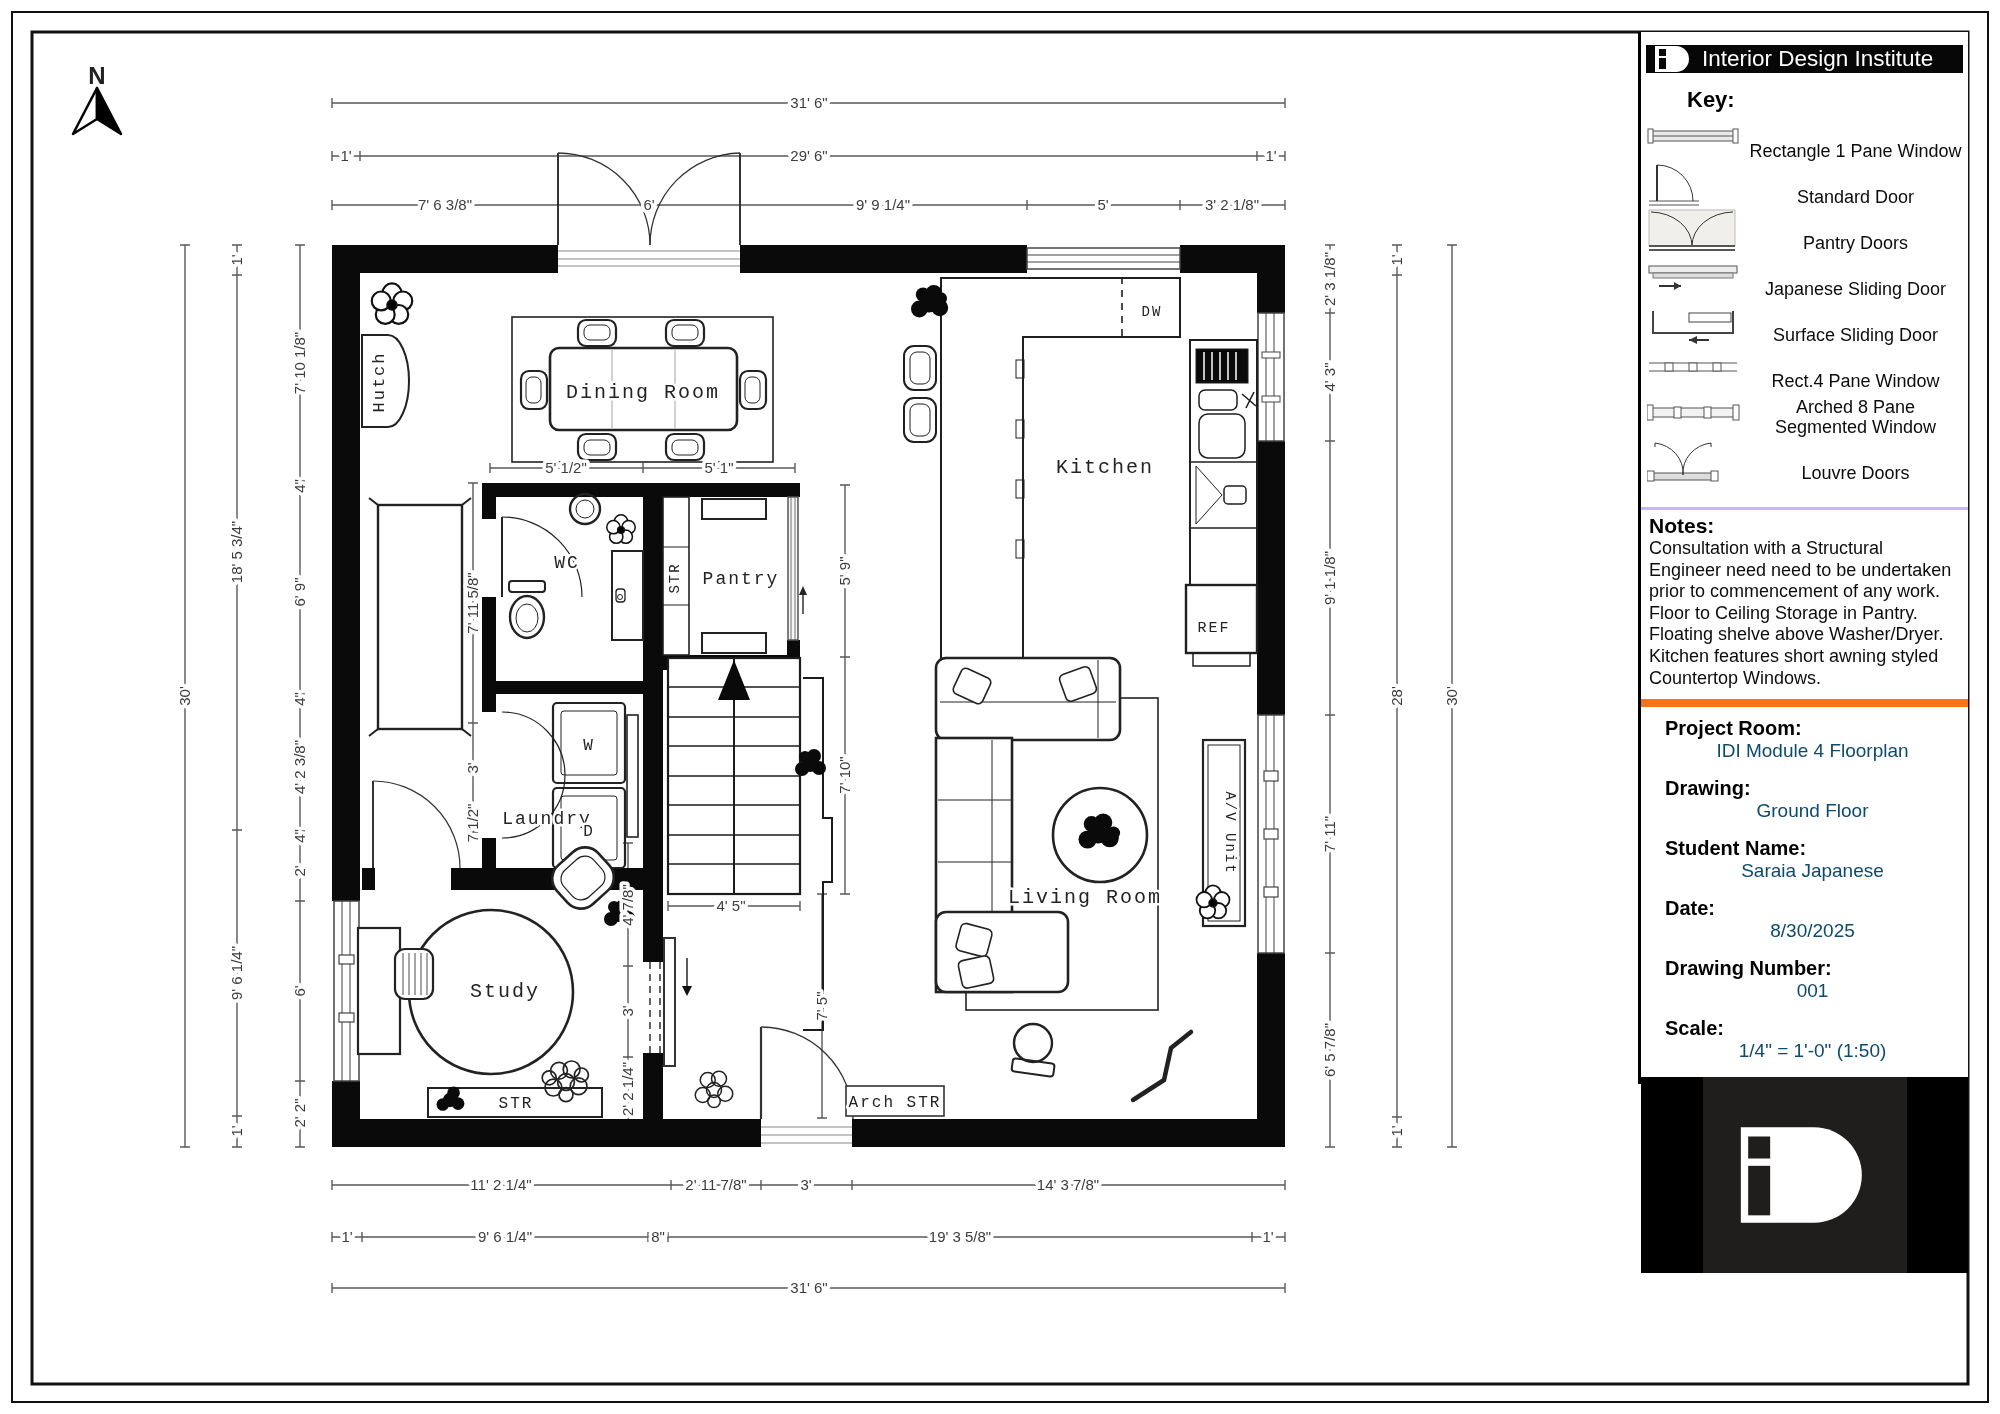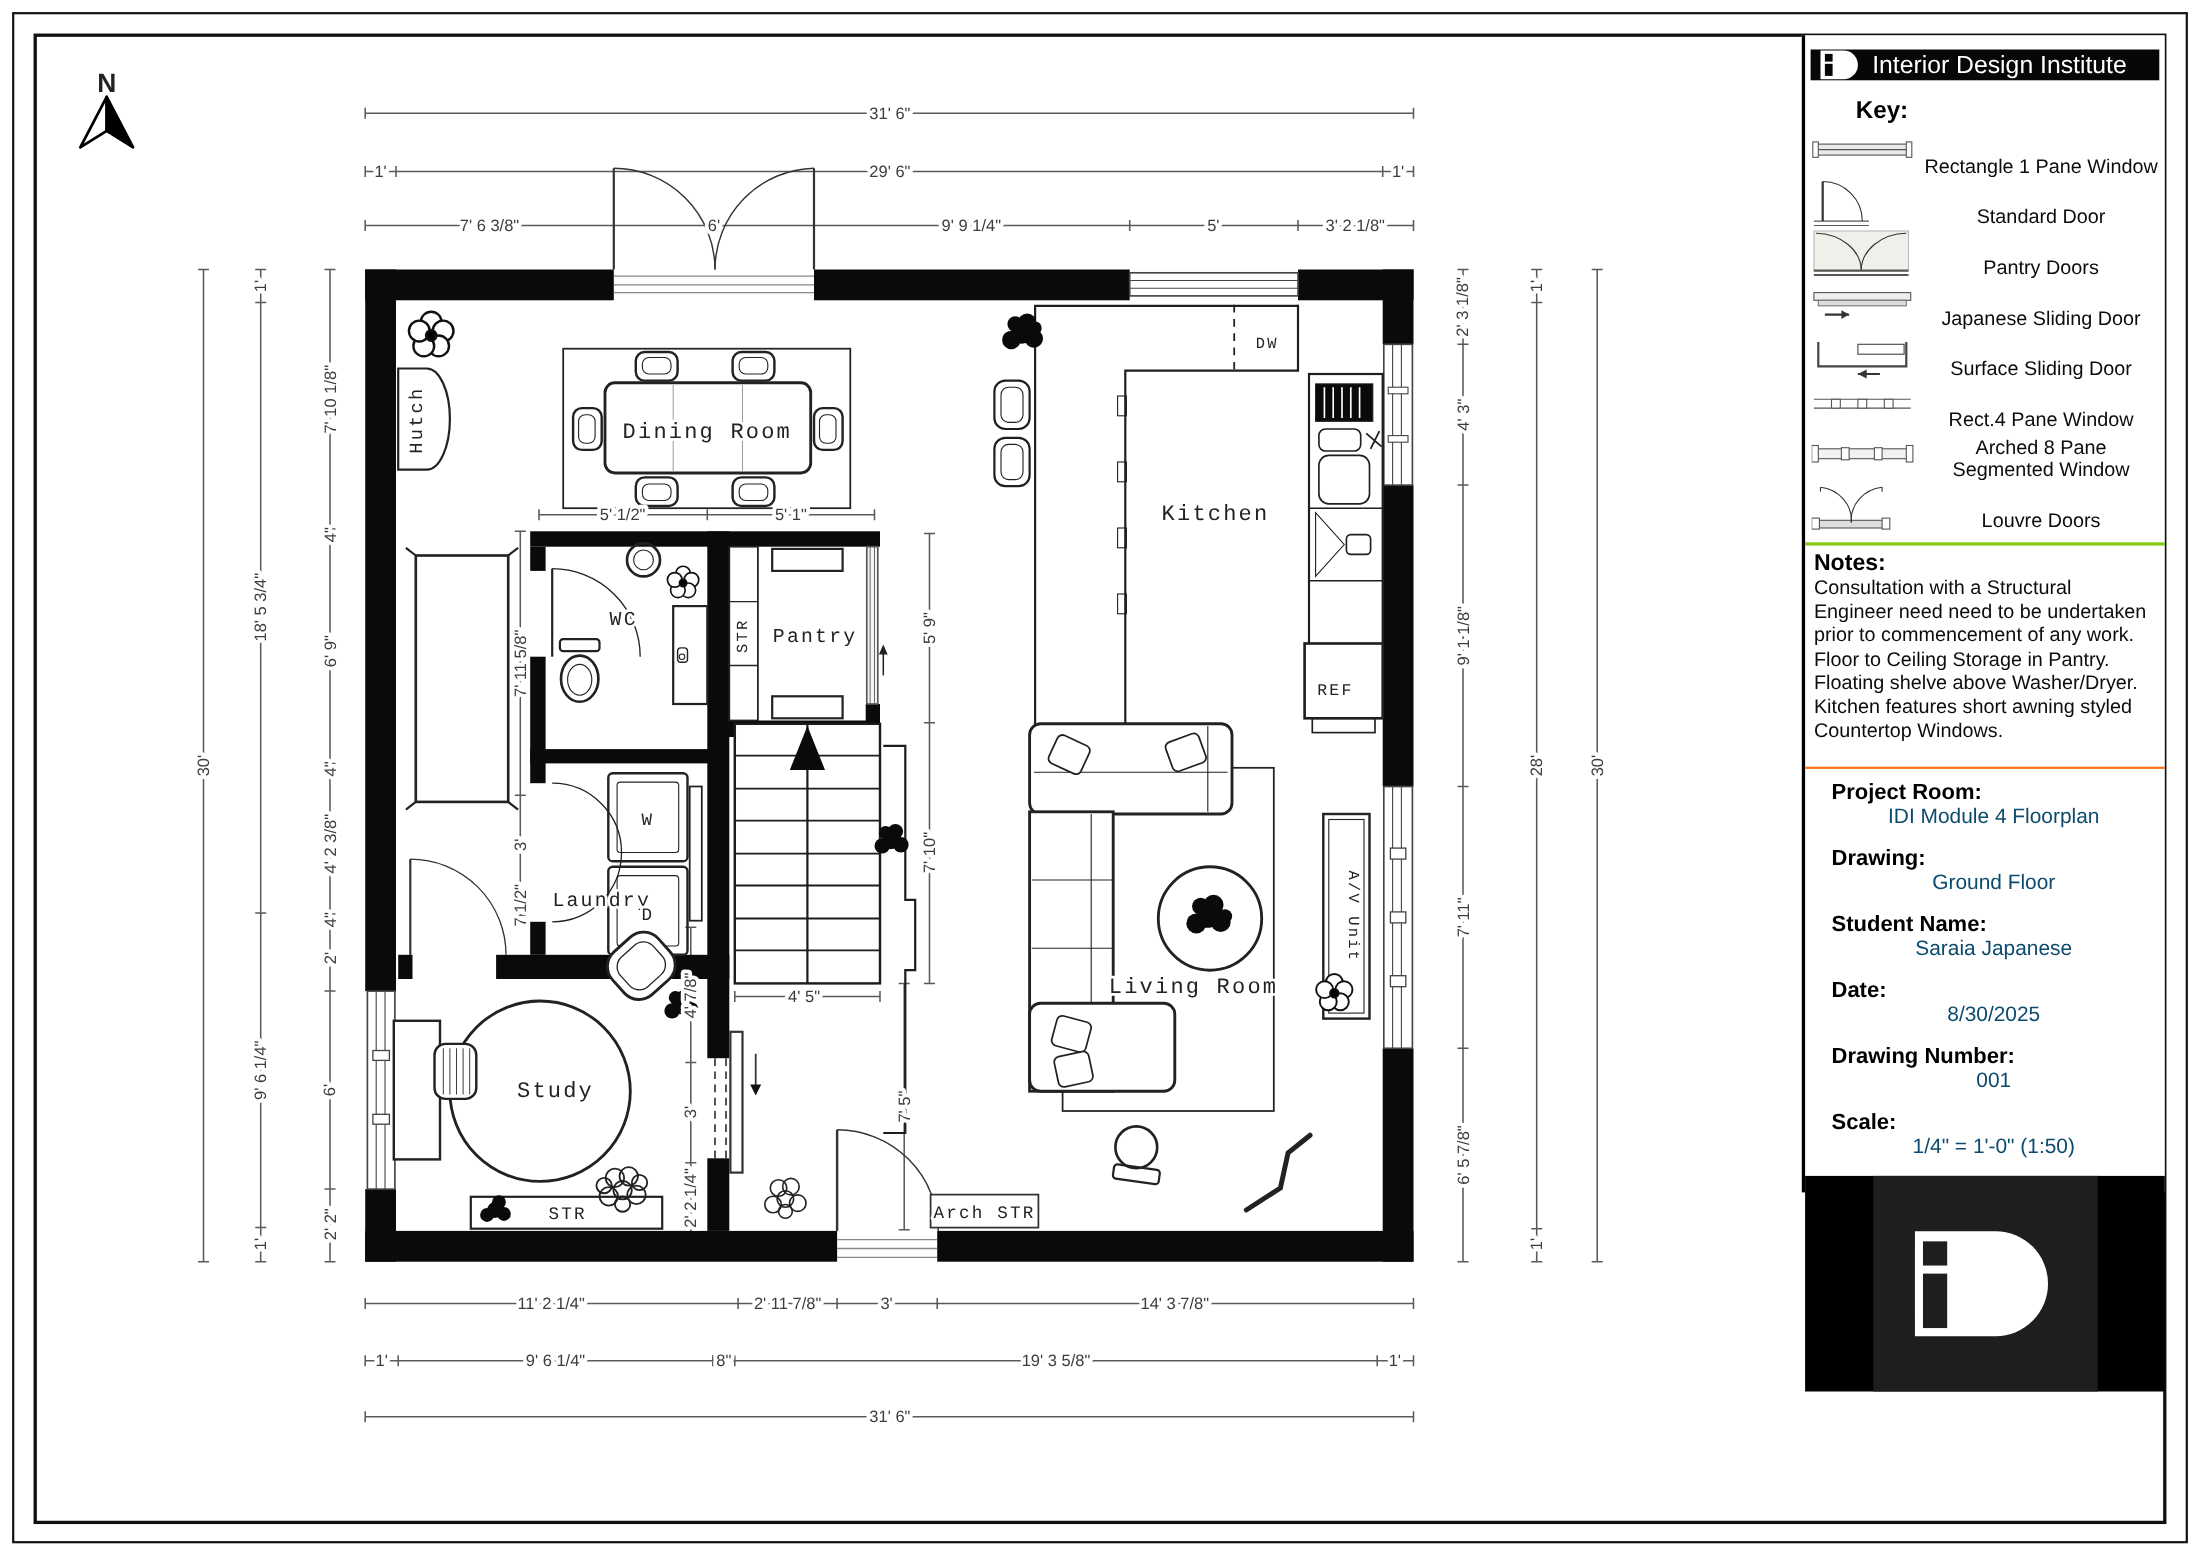--- a/index.html
+++ b/index.html
@@ -13,26 +13,26 @@
   .plan-room{font-family:"Liberation Mono","DejaVu Sans Mono",monospace;fill:#232323;
              text-anchor:middle;letter-spacing:2px;paint-order:stroke;stroke:#fff;stroke-width:5px;stroke-linejoin:round;}
   .north{font-family:"Liberation Sans",sans-serif;font-weight:bold;letter-spacing:0;}
 
   
   #titleblock{position:absolute;left:1638px;top:32px;width:330px;height:1052px;
               box-sizing:border-box;border-left:3px solid #000;background:#fff;
               display:flex;flex-direction:column;}
   #tb-header{margin:13px 5px 8px 5px;height:37px;background:#070707;color:#fff;
              display:flex;align-items:center;gap:9px;padding:0 7px;font-size:22.5px;}
-  #key-box{border-bottom:3px solid #84cc16;padding:2px 6px 10px 6px;}
+  #key-box{border-bottom:3px solid #c4b5fd;padding:2px 6px 24px 6px;}
   #key-title{font-size:22px;font-weight:bold;margin:4px 0 2px 40px;}
   .leg-row{display:flex;align-items:flex-end;min-height:46px;}
   .leg-sym{width:102px;flex:0 0 102px;display:flex;justify-content:flex-start;align-items:center;}
   .leg-label{flex:1;text-align:center;font-size:18px;line-height:1.12;color:#0c0c0c;}
-  #notes-box{border-bottom:2px solid #f97316;padding:4px 8px 22px 8px;}
+  #notes-box{border-bottom:8px solid #f97316;padding:4px 8px 10px 8px;}
   #notes-title{font-size:21px;font-weight:bold;}
   .note-line{font-size:18px;line-height:1.2;color:#0c0c0c;}
   #project-box{flex:1;padding:10px 8px 0 24px;}
   .fld{margin-bottom:15px;}
   .fld-label{font-size:20px;font-weight:bold;color:#000;}
   .fld-value{font-size:19px;color:#0c4a6e;text-align:center;}
   #tb-footer{height:208px;background:#000;display:flex;align-items:center;justify-content:center;}
   #tb-footer-inner{width:204px;height:196px;background:#201d1d;display:flex;align-items:center;justify-content:center;}
 </style>
 </head>

